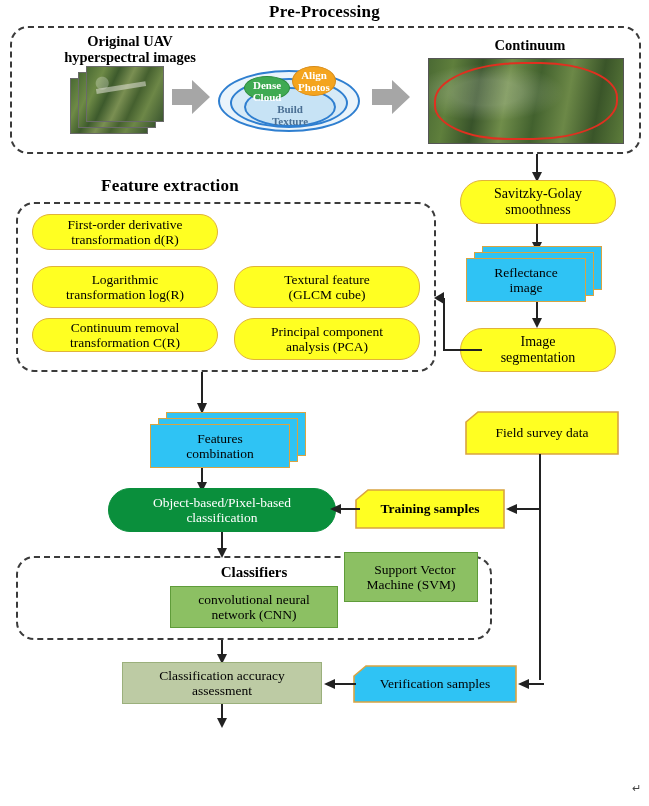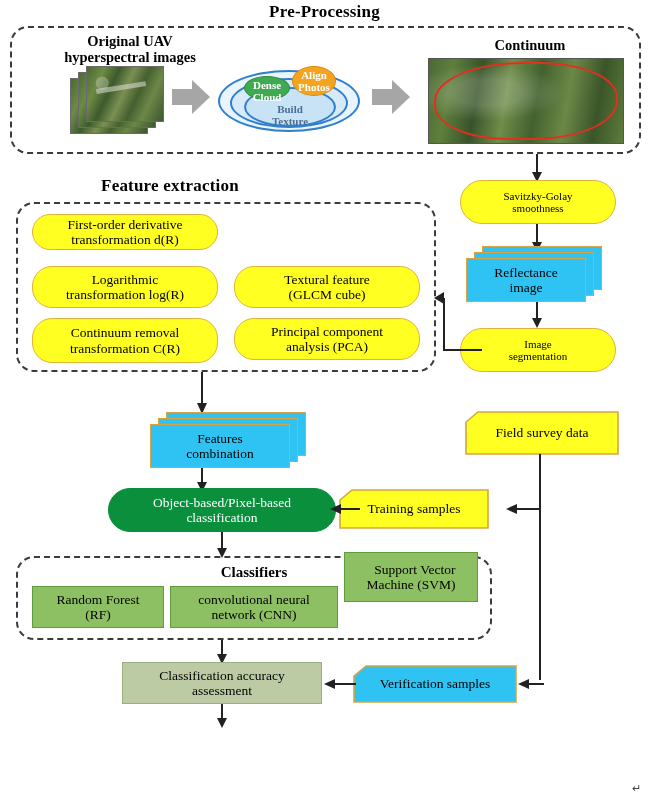--- a/index.html
+++ b/index.html
@@ -50,21 +50,21 @@
     align-items: center;
     justify-content: center;
     text-align: center;
     line-height: 1.12;
     box-sizing: border-box;
   }
   .yellow {
     background: #ffff22;
     border: 1.6px solid #e0b33a;
     border-radius: 22px;
-    font-size: 11px;
+    font-size: 14px;
   }
   .yellow-sq {
     background: #ffff22;
     border: 1.6px solid #e0b33a;
     border-radius: 20px;
     font-size: 13.5px;
   }
   .cyan {
     background: #2fc3f4;
     border: 1.6px solid #d9a441;
@@ -248,21 +248,21 @@
   <div class="abs dashed-box" style="left:16px;top:202px;width:420px;height:170px;"></div>
 
   <div class="abs node yellow-sq" style="left:32px;top:214px;width:186px;height:36px;white-space:pre-line;">First-order derivative
 transformation d(R)</div>
 
   <div class="abs node yellow-sq" style="left:32px;top:266px;width:186px;height:42px;white-space:pre-line;">Logarithmic
 transformation log(R)</div>
   <div class="abs node yellow-sq" style="left:234px;top:266px;width:186px;height:42px;white-space:pre-line;">Textural feature
 (GLCM cube)</div>
 
-  <div class="abs node yellow-sq" style="left:32px;top:318px;width:186px;height:45px;white-space:pre-line;">Continuum removal
+  <div class="abs node yellow-sq" style="left:32px;top:318px;width:186px;height:34px;white-space:pre-line;">Continuum removal
 transformation C(R)</div>
   <div class="abs node yellow-sq" style="left:234px;top:318px;width:186px;height:42px;white-space:pre-line;">Principal component
 analysis (PCA)</div>
 
   <div class="arrow-v" style="left:195px;top:372px;">
     <svg width="14" height="42" viewBox="0 0 14 42">
       <line x1="7" y1="0" x2="7" y2="32" stroke="#222" stroke-width="2"></line>
       <polygon points="7,42 2,31 12,31" fill="#222"></polygon>
     </svg>
   </div>
@@ -288,21 +288,21 @@
     </svg>
     <div class="abs node" style="left:0;top:0;width:152px;height:42px;font-size:13.5px;">Field survey data</div>
   </div>
 
   <div class="abs" style="left:537px;top:454px;width:6px;height:226px;">
     <svg width="6" height="226" viewBox="0 0 6 226">
       <line x1="3" y1="0" x2="3" y2="226" stroke="#222" stroke-width="2"></line>
     </svg>
   </div>
 
-  <div class="abs" style="left:340px;top:490px;width:148px;height:38px;">
+  <div class="abs" style="left:356px;top:490px;width:148px;height:38px;font-weight:bold;">
     <svg width="148" height="38" viewBox="0 0 148 38" style="position:absolute;left:0;top:0;">
       <polygon points="12,0 148,0 148,38 0,38 0,10" fill="#ffff22" stroke="#d9a441" stroke-width="1.6"></polygon>
     </svg>
     <div class="abs node" style="left:0;top:0;width:148px;height:38px;font-size:13.5px;">Training  samples</div>
   </div>
 
   <div class="abs" style="left:504px;top:500px;width:36px;height:18px;">
     <svg width="36" height="18" viewBox="0 0 36 18">
       <line x1="36" y1="9" x2="12" y2="9" stroke="#222" stroke-width="2"></line>
       <polygon points="2,9 13,4 13,14" fill="#222"></polygon>
@@ -319,22 +319,20 @@
   <div class="arrow-v" style="left:215px;top:532px;">
     <svg width="14" height="26" viewBox="0 0 14 26">
       <line x1="7" y1="0" x2="7" y2="17" stroke="#222" stroke-width="2"></line>
       <polygon points="7,26 2,16 12,16" fill="#222"></polygon>
     </svg>
   </div>
 
   <div class="abs dashed-box" style="left:16px;top:556px;width:476px;height:84px;"></div>
   <div class="abs sub-title" style="left:16px;top:564px;width:476px;font-size:15px;">Classifiers</div>
 
-  <div class="abs node lgreen" style="left:32px;top:586px;width:132px;height:42px;white-space:pre-line;">Random Forest
-(RF)</div>
   <div class="abs node lgreen" style="left:170px;top:586px;width:168px;height:42px;white-space:pre-line;">convolutional neural
 network (CNN)</div>
   <div class="abs node lgreen" style="left:344px;top:552px;width:134px;height:50px;white-space:pre-line;text-align:right;">Support Vector
 Machine (SVM)</div>
 
   <div class="arrow-v" style="left:215px;top:640px;">
     <svg width="14" height="24" viewBox="0 0 14 24">
       <line x1="7" y1="0" x2="7" y2="15" stroke="#222" stroke-width="2"></line>
       <polygon points="7,24 2,14 12,14" fill="#222"></polygon>
     </svg>

